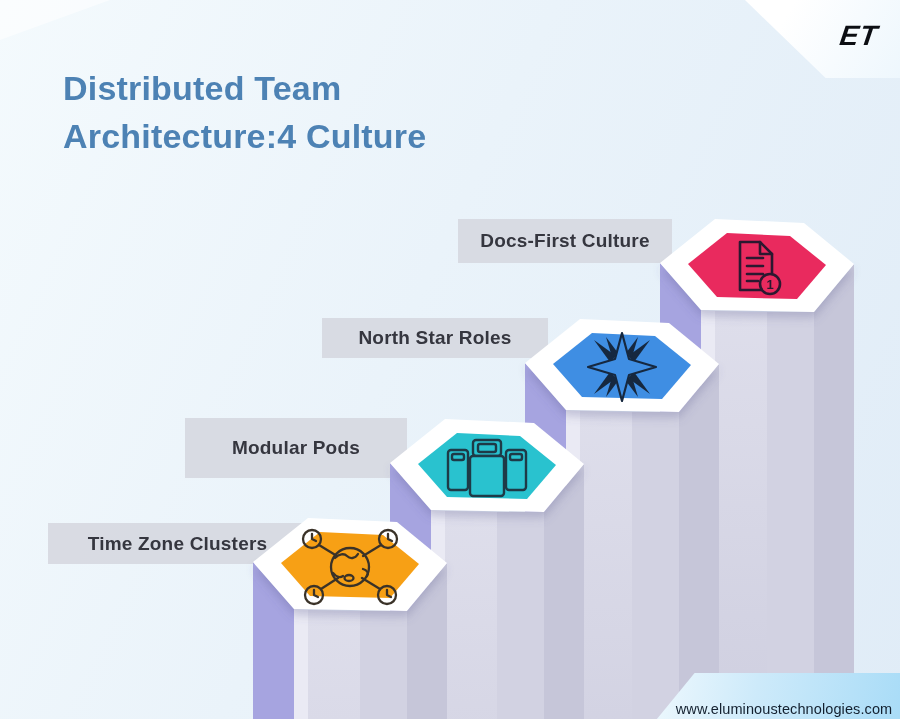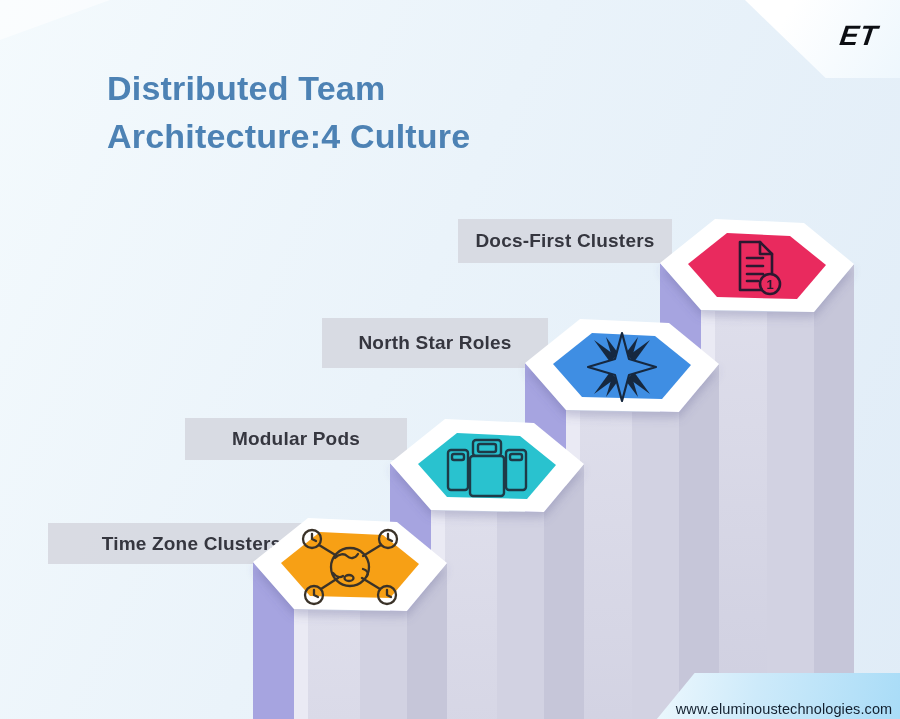--- a/index.html
+++ b/index.html
@@ -22,32 +22,32 @@
   }
   .logo-text{
     position:absolute;right:22px;top:20px;
     font-size:28px;font-weight:800;font-style:italic;
     letter-spacing:1px;color:#0c0e13;
     transform:skewX(-8deg);
   }
   .title{
     position:absolute;left:63px;top:64px;
     font-size:34px;font-weight:700;line-height:48px;
-    color:#4d82b4;letter-spacing:.2px;margin-left:44px;
+    color:#4d82b4;letter-spacing:.2px;
   }
   .pillar-label{
     position:absolute;
     background:rgba(215,217,226,.95);
     color:#35363f;font-size:19px;font-weight:700;
     display:flex;align-items:center;justify-content:center;
     letter-spacing:.2px;
   }
-  .label-1{left:48px;top:523px;width:259px;height:41px;padding-left:14px;}
-  .label-2{left:185px;top:418px;width:222px;height:42px;}
-  .label-3{left:322px;top:318px;width:226px;height:50px;}
+  .label-1{left:48px;top:523px;width:259px;height:41px;}
+  .label-2{left:185px;top:418px;width:222px;height:60px;}
+  .label-3{left:322px;top:318px;width:226px;height:40px;}
   .label-4{left:458px;top:219px;width:214px;height:44px;}
   .scene{position:absolute;left:0;top:0;}
   .ribbon{
     position:absolute;left:640px;top:668px;width:260px;height:51px;
     background:linear-gradient(100deg,#f2fafe 0%,#cdeafa 45%,#a9dcf7 100%);
     clip-path:polygon(21% 10%,100% 10%,100% 100%,6.5% 100%);
     display:flex;align-items:center;justify-content:center;
     padding-left:28px;box-sizing:border-box;
   }
   .ribbon span{font-size:14.5px;font-weight:500;color:#13202f;letter-spacing:.1px;margin-top:30px;}
@@ -60,21 +60,21 @@
   <div class="corner-tl"></div>
 
   <div class="title">
     <div>Distributed Team</div>
     <div>Architecture:4 Culture</div>
   </div>
 
   <div class="pillar-label label-1">Time Zone Clusters</div>
   <div class="pillar-label label-2">Modular Pods</div>
   <div class="pillar-label label-3">North Star Roles</div>
-  <div class="pillar-label label-4">Docs-First Clusters</div>
+  <div class="pillar-label label-4">Docs-First Culture</div>
 
   <svg class="scene" width="900" height="719" viewBox="0 0 900 719">
     <defs>
       <filter id="soft" x="-40%" y="-40%" width="180%" height="180%">
         <feGaussianBlur stdDeviation="5"></feGaussianBlur>
       </filter>
       <linearGradient id="frontGrad" x1="0" y1="0" x2="0" y2="1">
         <stop offset="0" stop-color="#dedeeb"></stop>
         <stop offset="1" stop-color="#cfcfe0"></stop>
       </linearGradient>

